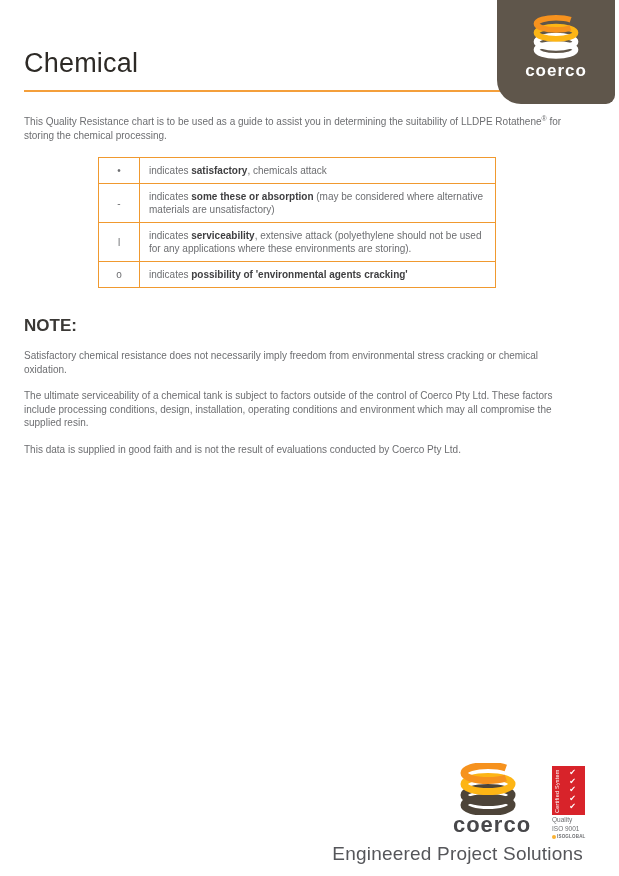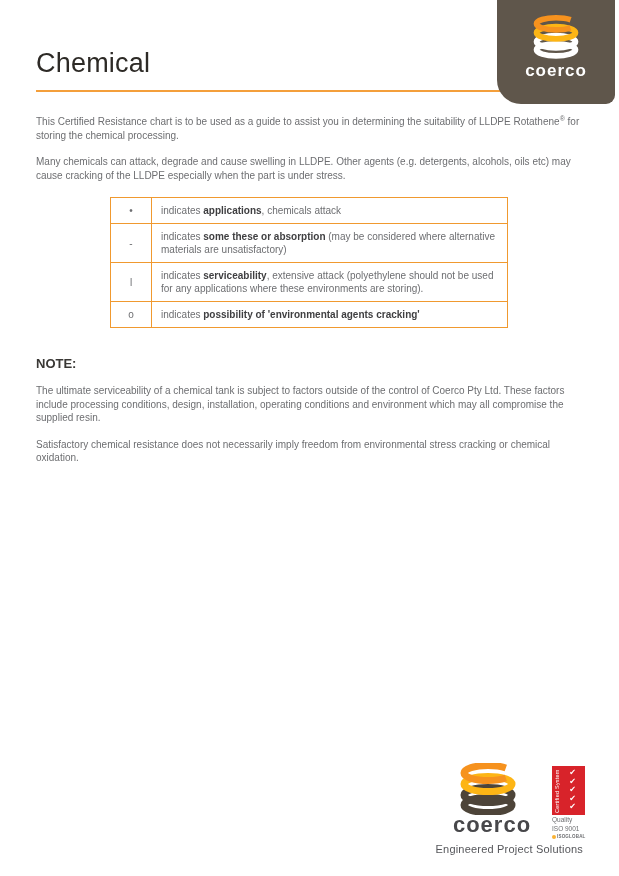--- a/index.html
+++ b/index.html
@@ -11,40 +11,40 @@
   
   .logo-box{
     position:absolute;top:0;right:4px;width:118px;height:104px;
     background:#5f564b;border-radius:0 0 9px 24px;
     display:flex;flex-direction:column;align-items:center;justify-content:flex-start;
   }
   .logo-box svg{margin-top:13px;}
   .logo-box .brand{
     color:#ffffff;font-size:17px;font-weight:bold;letter-spacing:1px;margin-top:2px;
   }
-  .content{padding:46px 36px 0 36px;}
+  .content{padding:46px 36px 0 24px;}
   h1.title{
     font-size:27px;line-height:35px;font-weight:500;color:#2d2a26;
     margin:0;letter-spacing:0.2px;max-width:430px;
   }
   .divider{height:2px;background:#f49f3b;width:549px;margin:9px 0 20px 0;border:0;}
   
   .para{font-size:10px;line-height:13.5px;margin:0 0 13px 0;color:#6d6e71;max-width:552px;}
   sup{font-size:7px;}
   
   table.key{
     border-collapse:collapse;margin:15px 0 0 74px;width:398px;
     font-size:10px;line-height:13px;color:#6d6e71;
   }
   table.key td{border:1px solid #f0992f;padding:6px 9px;}
   td.sym{width:22px;text-align:center;padding:6px 4px;}
   table.key b{color:#3f3f41;}
   
   .note-heading{
-    font-size:13px;font-weight:bold;color:#3a3835;margin:28px 0 13px 0;
+    font-size:17px;font-weight:bold;color:#3a3835;margin:28px 0 13px 0;
   }
   
   .footer-logo{position:absolute;left:456px;top:763px;}
   .footer-brand{
     position:absolute;left:440px;top:812px;width:104px;text-align:center;
     font-size:22px;font-weight:bold;color:#47474a;letter-spacing:1px;
   }
   .iso-badge{position:absolute;left:552px;top:766px;width:34px;}
   .iso-box{
     width:33px;height:49px;background:#d8232a;display:flex;
@@ -56,21 +56,21 @@
   }
   .iso-checks{
     flex:1;display:flex;flex-direction:column;align-items:center;justify-content:center;
     color:#ffffff;font-size:8px;line-height:8.6px;font-weight:bold;
   }
   .iso-line{font-size:6.5px;line-height:8px;color:#6d6e71;margin-top:1px;}
   .iso-global{display:flex;align-items:center;margin-top:1px;}
   .iso-dot{width:4px;height:4px;border-radius:50%;background:#f9b233;margin-right:1px;}
   .iso-global-text{font-size:4.5px;font-weight:bold;color:#6d6e71;letter-spacing:0.2px;}
   .tagline{
-    position:absolute;right:36px;top:843px;font-size:11px;color:#55565a;letter-spacing:0.2px;
+    position:absolute;right:36px;top:843px;font-size:19px;color:#55565a;letter-spacing:0.2px;
   }
 </style>
 </head>
 <body>
 
 <div class="page">
 
   <div class="logo-box">
     <svg width="52" height="46" viewBox="0 0 64 56">
       <ellipse cx="32" cy="45" rx="24" ry="7.5" fill="none" stroke="#ffffff" stroke-width="7"></ellipse>
@@ -79,47 +79,47 @@
       <ellipse cx="32" cy="13" rx="24" ry="7.5" fill="none" stroke="#f6921e" stroke-width="7" pathLength="100" stroke-dasharray="84 16" stroke-dashoffset="92"></ellipse>
     </svg>
     <div class="brand">coerco</div>
   </div>
 
   <div class="content">
 
     <h1 class="title"><span>Chemical</span><br></h1>
     <hr class="divider">
 
-    <p class="para"><span>This Certified Resistance chart is to be used as a guide to assist you in determining the suitability of LLDPE Rotathene</span><sup>®</sup><span> for storing the chemical processing.</span></p>
-    <p class="para">Many chemicals can attack, degrade and cause swelling in LLDPE. Other agents (e.g. detergents, alcohols, oils etc) may cause cracking of the LLDPE especially when the part is under stress.</p>
+    <p class="para"><span>This Quality Resistance chart is to be used as a guide to assist you in determining the suitability of LLDPE Rotathene</span><sup>®</sup><span> for storing the chemical processing.</span></p>
 
     <table class="key">
       <tbody>
         <tr>
           <td class="sym">•</td>
-          <td><span>indicates </span><b>applications</b><span>, chemicals attack</span></td>
+          <td><span>indicates </span><b>satisfactory</b><span>, chemicals attack</span></td>
         </tr>
         <tr>
           <td class="sym">-</td>
           <td><span>indicates </span><b>some these or absorption</b><span> (may be considered where alternative materials are unsatisfactory)</span></td>
         </tr>
         <tr>
           <td class="sym">l</td>
           <td><span>indicates </span><b>serviceability</b><span>, extensive attack (polyethylene should not be used for any applications where these environments are storing).</span></td>
         </tr>
         <tr>
           <td class="sym">o</td>
           <td><span>indicates </span><b>possibility of 'environmental agents cracking'</b></td>
         </tr>
       </tbody>
     </table>
 
     <div class="note-heading">NOTE:</div>
+    <p class="para">Satisfactory chemical resistance does not necessarily imply freedom from environmental stress cracking or chemical oxidation.</p>
     <p class="para">The ultimate serviceability of a chemical tank is subject to factors outside of the control of Coerco Pty Ltd. These factors include processing conditions, design, installation, operating conditions and environment which may all compromise the supplied resin.</p>
-    <p class="para">Satisfactory chemical resistance does not necessarily imply freedom from environmental stress cracking or chemical oxidation.</p>
+    <p class="para">This data is supplied in good faith and is not the result of evaluations conducted by Coerco Pty Ltd.</p>
   </div>
 
   <div class="footer-logo">
     <svg width="64" height="52" viewBox="0 0 64 52">
       <ellipse cx="32" cy="42" rx="24" ry="7.5" fill="none" stroke="#4d4439" stroke-width="7"></ellipse>
       <ellipse cx="32" cy="32" rx="24" ry="7.5" fill="none" stroke="#4d4439" stroke-width="7"></ellipse>
       <ellipse cx="32" cy="21" rx="24" ry="7.5" fill="none" stroke="#fdb515" stroke-width="7"></ellipse>
       <ellipse cx="32" cy="10" rx="24" ry="7.5" fill="none" stroke="#f6921e" stroke-width="7" pathLength="100" stroke-dasharray="84 16" stroke-dashoffset="92"></ellipse>
     </svg>
   </div>

